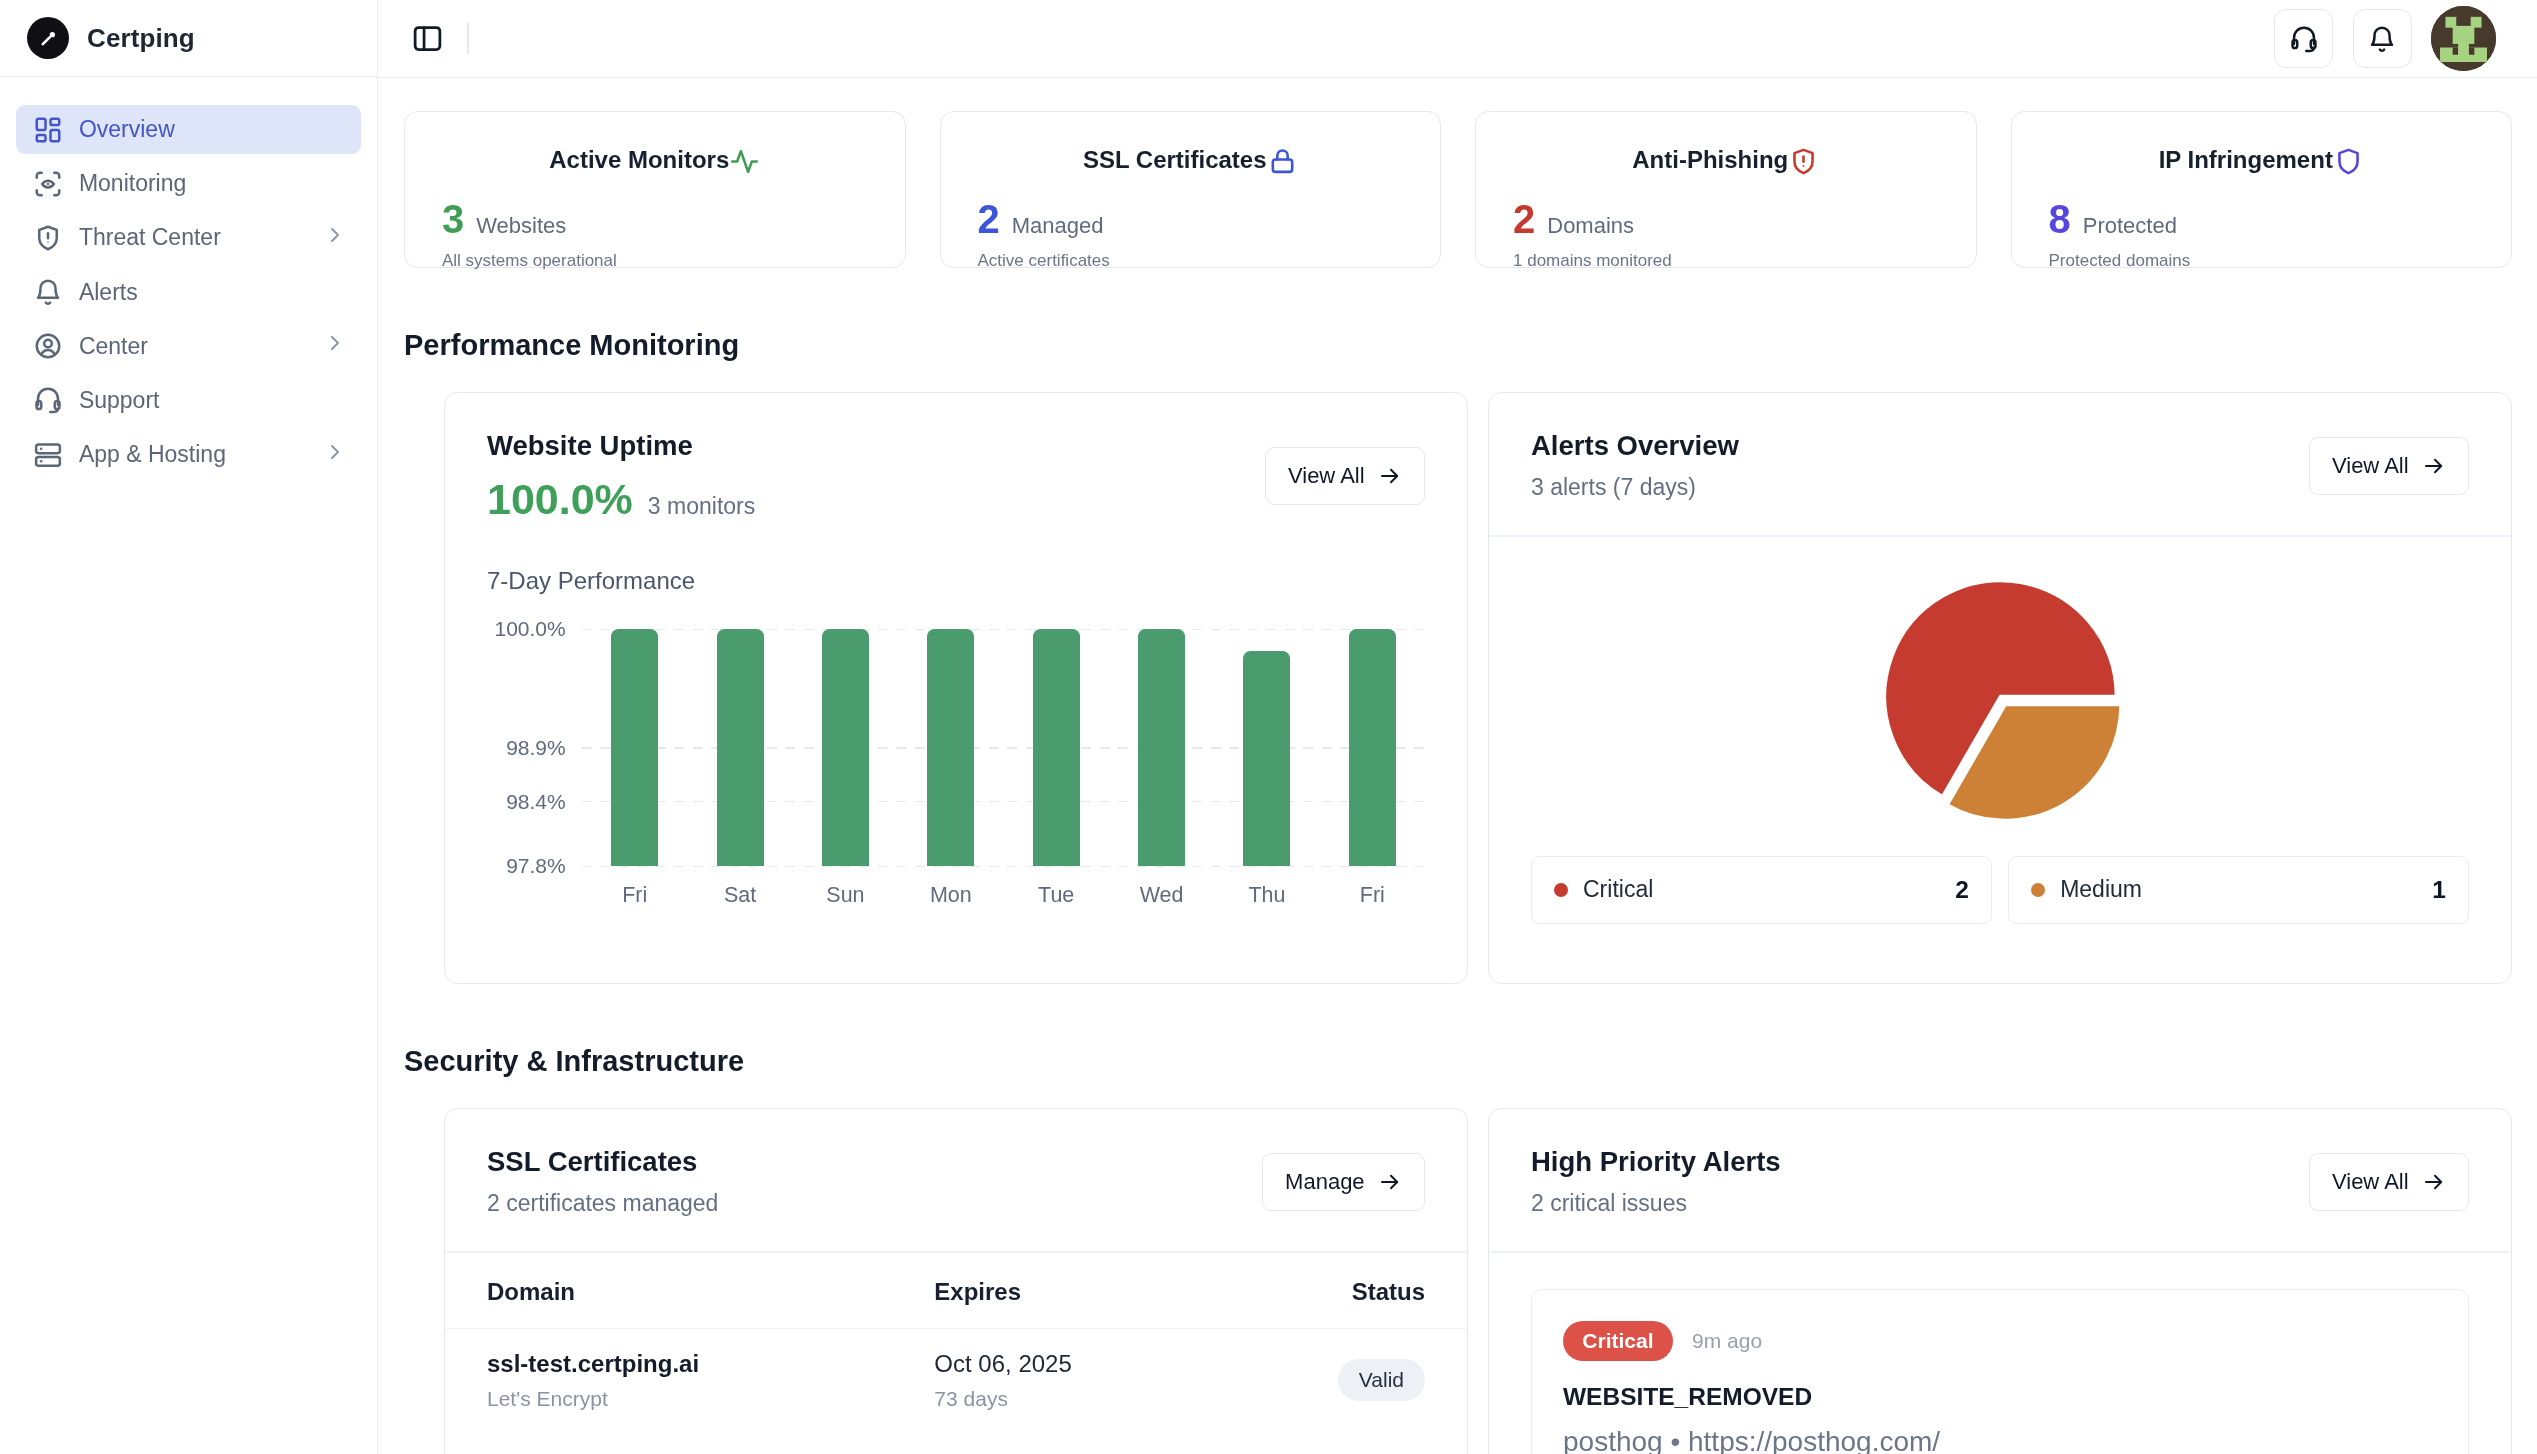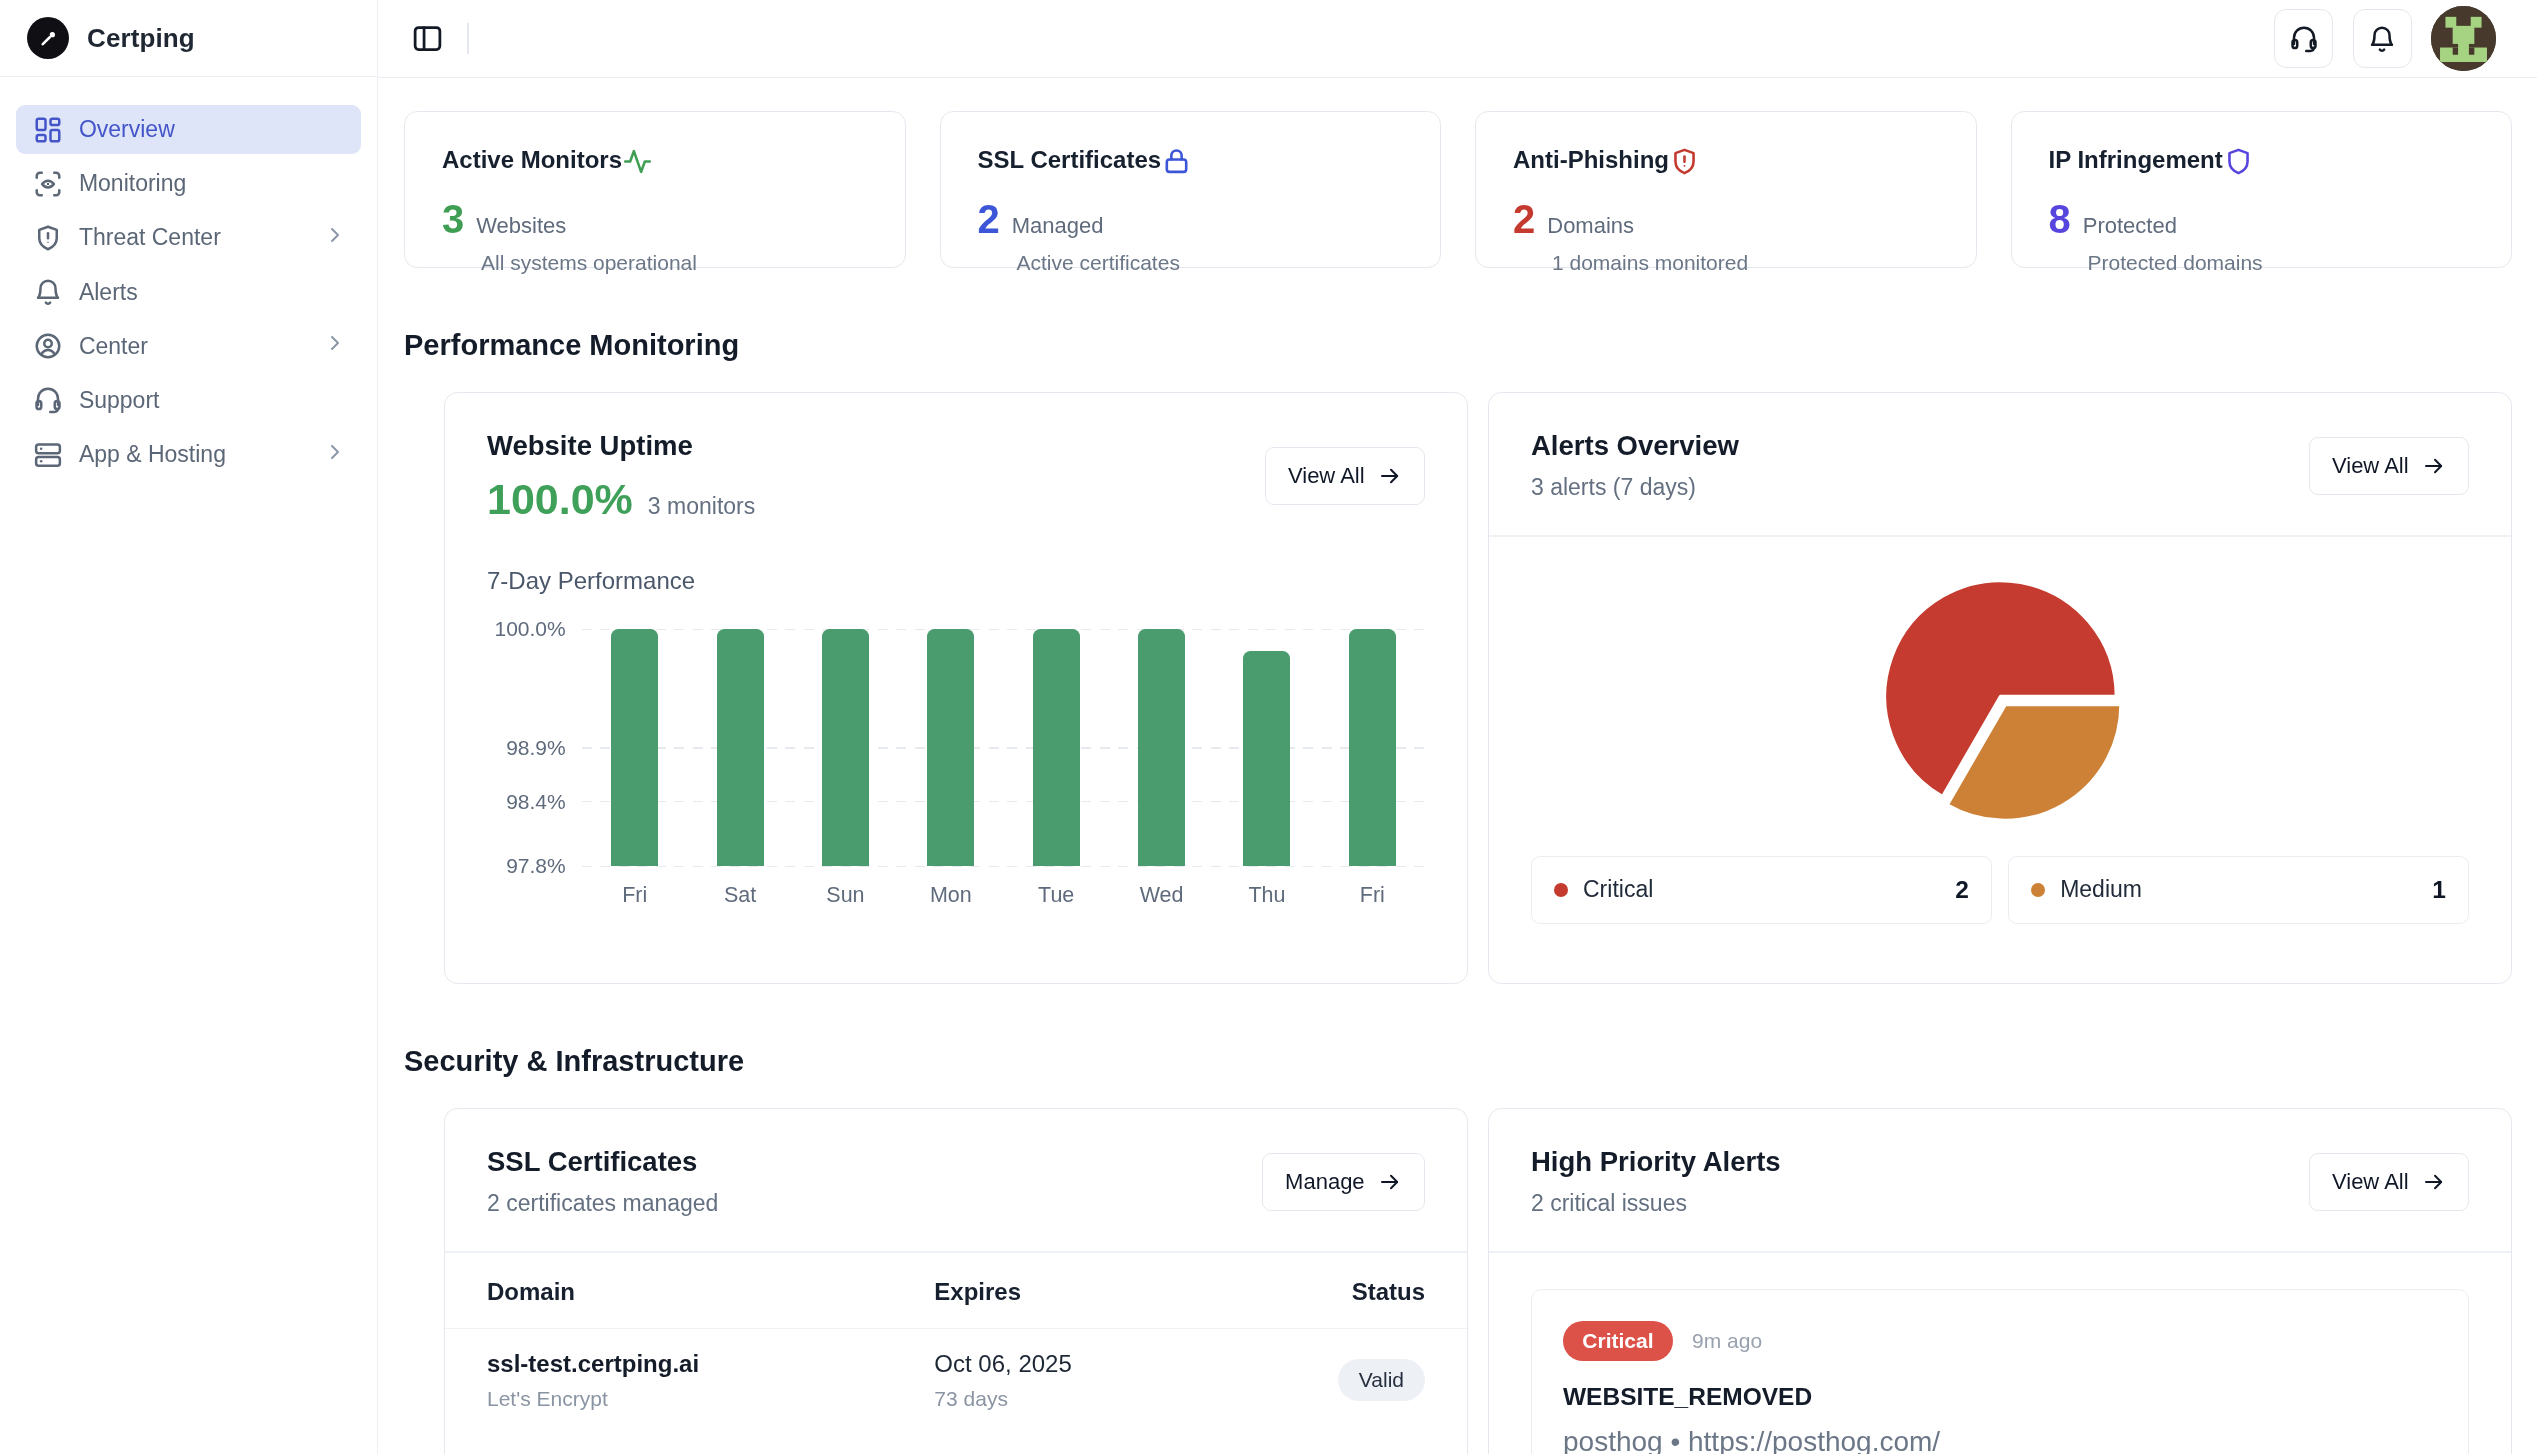--- a/index.html
+++ b/index.html
@@ -35,27 +35,27 @@
     display: flex; align-items: center; justify-content: center; color: #131a26; background: #fff; cursor: pointer; }
   .icon-btn svg { width: 30px; height: 30px; }
   .avatar { width: 65px; height: 65px; border-radius: 50%; background: #473a2d; overflow: hidden;
     display: flex; align-items: center; justify-content: center; cursor: pointer; }
   .avatar svg { width: 65px; height: 65px; }
 
   
   .main { margin-left: 378px; padding: 0 26px 59px 26px; }
   .stats-row { display: grid; grid-template-columns: repeat(4, 1fr); gap: 34px; margin-top: 33px; }
   .stat-card { border: 1.5px solid #e4e8ee; border-radius: 13.4px; background: #fff; padding: 34px 37px; height: 157px; }
-  .stat-head { display: flex; align-items: flex-start; justify-content: flex-start; }
+  .stat-head { display: flex; align-items: flex-start; justify-content: center; }
   .stat-title { font-size: 24px; font-weight: 600; color: #17202e; }
   .stat-head svg { width: 31px; height: 31px; }
   .stat-value-row { margin-top: 22px; display: flex; align-items: baseline; gap: 12px; }
   .stat-value { font-size: 40px; font-weight: 700; line-height: 1; }
   .stat-unit { font-size: 22px; color: #5f6b7c; }
-  .stat-sub { margin-top: 12px; font-size: 21px; color: #6b7687; margin-left: 39px; }
+  .stat-sub { margin-top: 12px; font-size: 17px; color: #6b7687; }
 
   .section-h { font-size: 29px; font-weight: 700; color: #141c29; margin-top: 61px; }
   .two-col { display: grid; grid-template-columns: 1fr 1fr; gap: 20px; margin-top: 30px; padding-left: 40px; }
   .panel { border: 1.5px solid #e4e8ee; border-radius: 13.4px; background: #fff; overflow: hidden; }
   .panel.tall { height: 592px; }
   .panel.cutoff { height: 519px; }
   .panel-head { display: flex; align-items: center; justify-content: space-between; padding: 37px 42px 34px 42px; }
   .panel-title { font-size: 27.5px; font-weight: 600; color: #141c29; }
   .panel-meta { font-size: 23px; color: #647081; margin-top: 12px; }
   .uptime-value-row { display: flex; align-items: baseline; gap: 15px; margin-top: 16.3px; }

